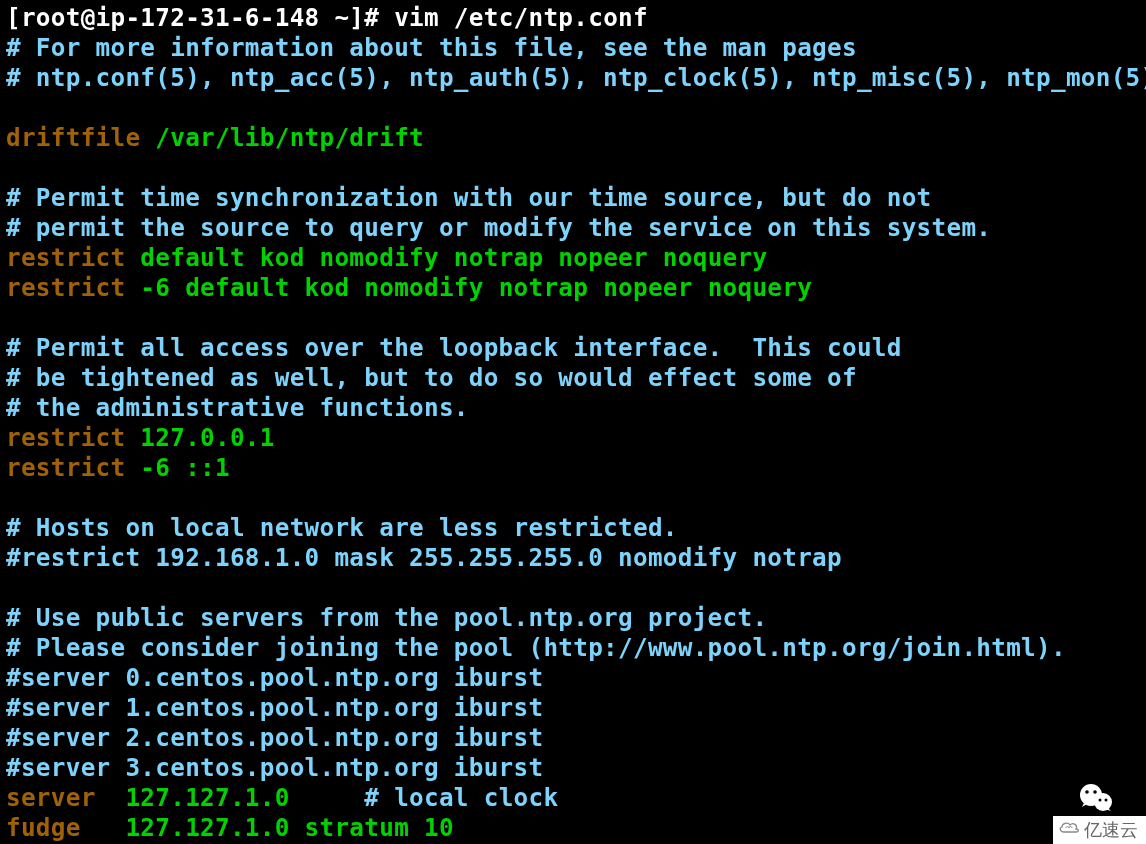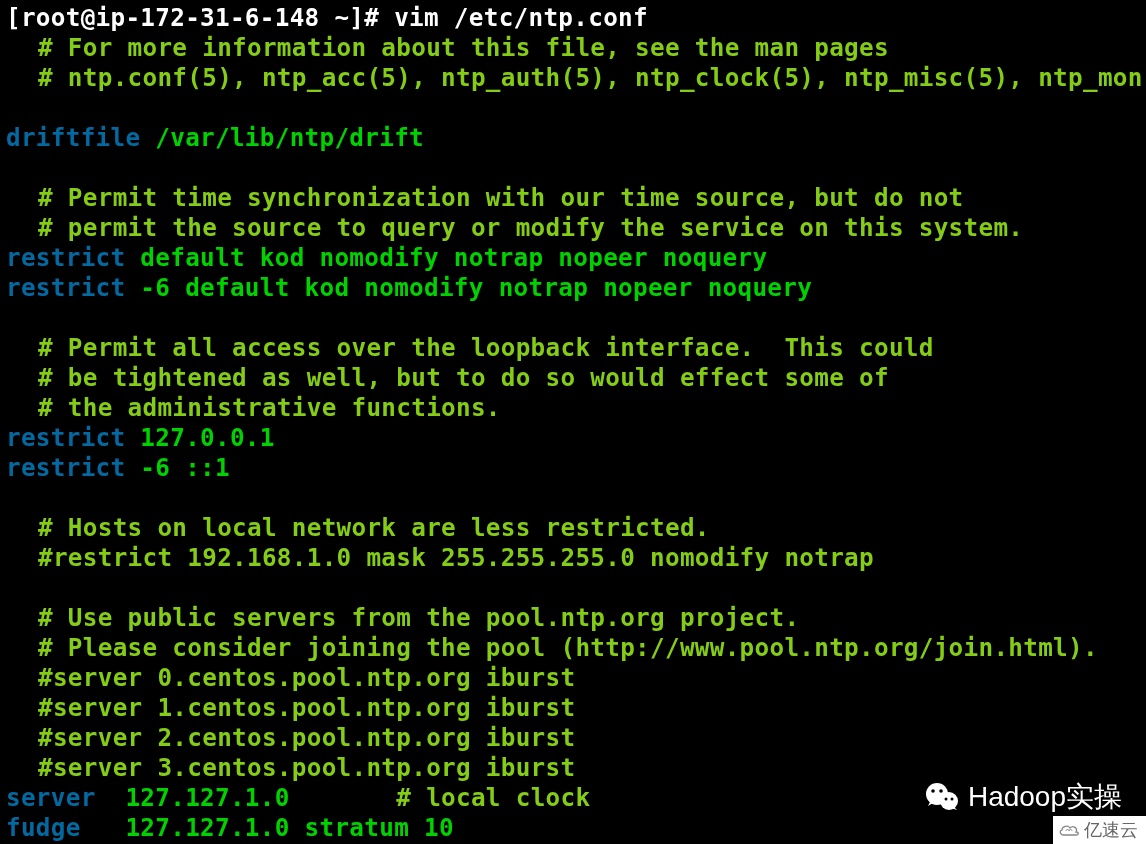--- a/index.html
+++ b/index.html
@@ -13,42 +13,41 @@
   .terminal {
     font-family: "DejaVu Sans Mono", "Liberation Mono", Consolas, monospace;
     font-size: 24.3px;
     line-height: 30px;
     font-weight: bold;
     white-space: pre;
     padding: 3px 6px 6px 6px;
     letter-spacing: 0.3px;
   }
   .bright-white { color: #ffffff; margin-top: 8px; }
-  .cyan { color: #84cc16; margin-left: 32px; }
-  .yellow { color: #0369a1; }
+  .cyan { color: #7dd3fc; }
+  .yellow { color: #a16207; }
   .green { color: #00d200; margin-top: 26px; }
   
   .wm-hadoop {
     position: absolute;
     right: 24px;
     bottom: 28px;
     display: flex;
     align-items: center;
     color: #ffffff;
     font-family: "Microsoft YaHei", "SimHei", sans-serif;
     font-size: 28px;
     font-weight: 400;
   }
   .wm-hadoop svg { margin-right: 8px; }
   .wm-ysy {
     position: absolute;
     right: 0;
     bottom: 0;
     display: flex;
-    align-items: center;
     background: #ffffff;
     color: #666666;
     font-family: "Microsoft YaHei", "SimHei", sans-serif;
     font-size: 18px;
     padding: 2px 8px 2px 4px;
     height: 24px;
   }
   .wm-ysy svg { margin-right: 3px; }
 </style>
 </head>
@@ -60,21 +59,20 @@
   <svg width="36" height="36" viewBox="0 0 36 36">
     <circle cx="13" cy="15" r="11" fill="#fff"></circle>
     <circle cx="25" cy="22" r="9" fill="#fff"></circle>
     <circle cx="9" cy="12" r="1.8" fill="#000"></circle>
     <circle cx="17" cy="12" r="1.8" fill="#000"></circle>
     <circle cx="22" cy="20" r="1.5" fill="#000"></circle>
     <circle cx="28" cy="20" r="1.5" fill="#000"></circle>
     <path d="M6 23 L4 27 L9 24 Z" fill="#fff"></path>
     <path d="M30 28 L33 31 L27 29 Z" fill="#fff"></path>
   </svg>
-  <span>Hadoop实操</span>
 </div>
 
 <div class="wm-ysy">
   <svg width="24" height="18" viewBox="0 0 24 18">
     <path d="M7 14 C3 14 2 10 5 9 C5 5 11 4 13 7 C16 4 21 7 19 11 C22 11 22 14 19 14 Z" fill="none" stroke="#888" stroke-width="1.3"></path>
     <path d="M9 10 C9 8 12 8 12 10 M12 10 C12 8 15 8 15 10" fill="none" stroke="#888" stroke-width="1"></path>
   </svg>
   <span>亿速云</span>
 </div>
 

